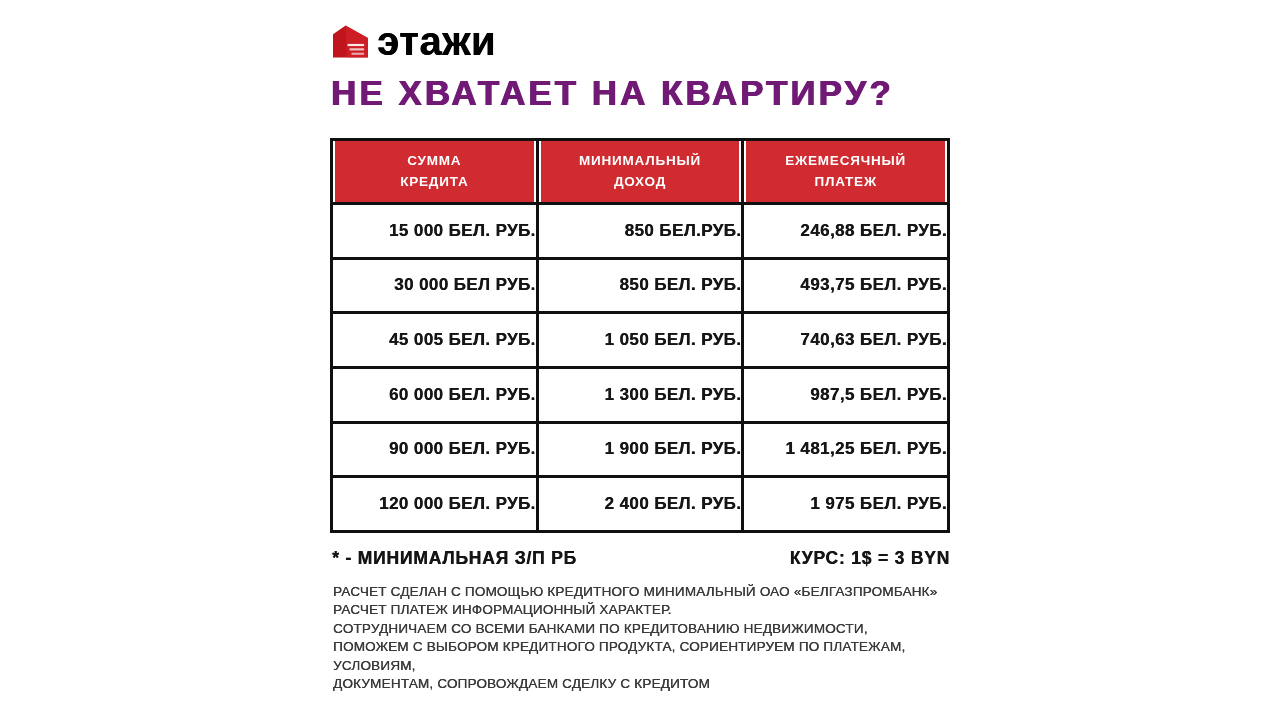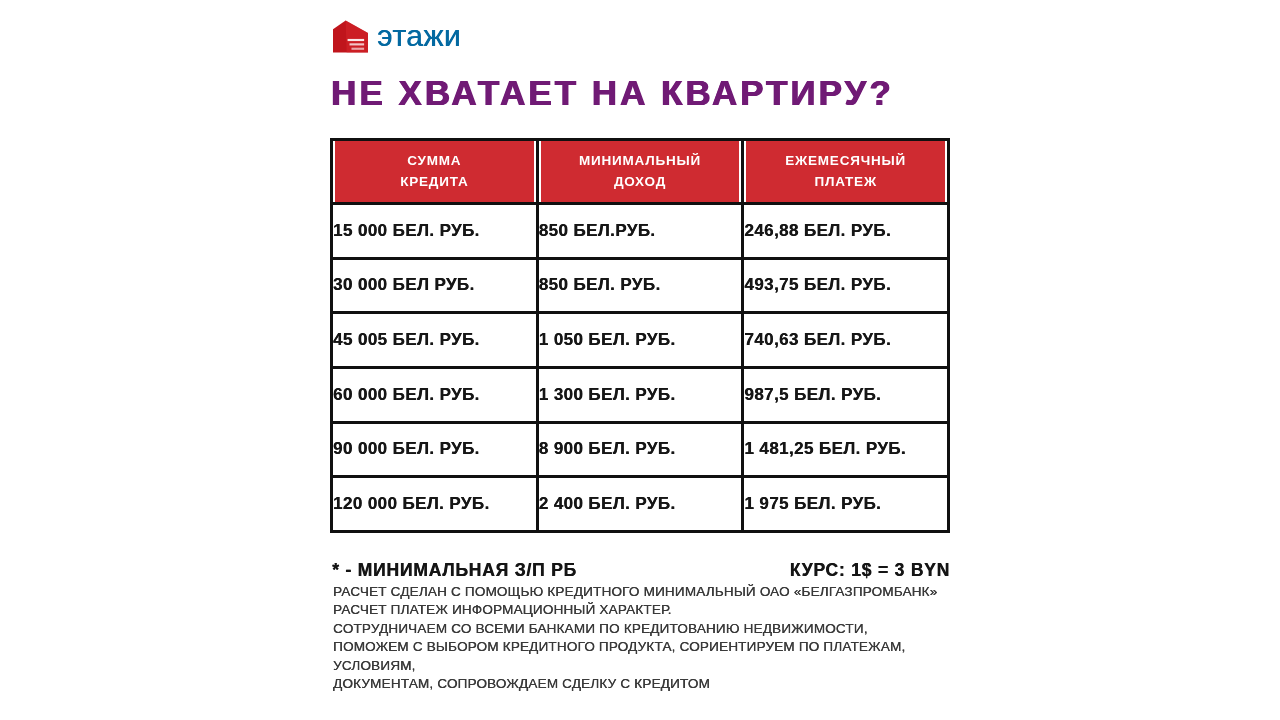--- a/index.html
+++ b/index.html
@@ -4,21 +4,21 @@
 <style>
   * { margin: 0; padding: 0; box-sizing: border-box; }
   html, body { width: 1280px; height: 720px; background: #ffffff; overflow: hidden; }
   body { font-family: "Liberation Sans", sans-serif; }
   .canvas { position: absolute; left: 0; top: 0; width: 1280px; height: 720px; background: #ffffff; }
 
   
   .logo { position: absolute; left: 333px; top: 19px; display: flex; align-items: center; gap: 9px; }
   .logo-icon { width: 35px; height: 33px; display: block; }
   .logo-word {
-    color: #0369a1; font-size: 30px; font-weight: 400; letter-spacing: 0.5px;
+    color: #000000; font-size: 40px; font-weight: 700; letter-spacing: 0.5px;
     text-shadow: 0.5px 0 0 currentColor;
   }
 
   
   .title {
     position: absolute; left: 331px; top: 73px; width: 640px;
     color: #701a75; font-size: 35px; font-weight: 900; letter-spacing: 3px;
     text-shadow: 0.7px 0 0 currentColor, -0.4px 0 0 currentColor;
     white-space: nowrap;
   }
@@ -33,35 +33,35 @@
   .th { position: relative; background: #ffffff; }
   .th-fill {
     position: absolute; top: 0; bottom: 0; left: 2px; right: 2px; background: #cf2b31;
     display: flex; align-items: center; justify-content: center;
   }
   .th-text {
     color: #ffffff; font-size: 13.5px; font-weight: bold; letter-spacing: 0.8px;
     text-align: center; line-height: 1.55; white-space: pre-line;
   }
   .td {
-    background: #ffffff; display: flex; align-items: center; justify-content: flex-start;
+    background: #ffffff; display: flex; align-items: center; justify-content: flex-end;
   }
   .td-text {
     color: #161616; font-size: 17px; font-weight: bold; letter-spacing: 0.4px;
     text-shadow: 0.3px 0 0 currentColor; white-space: pre;
   }
 
   
   .footnote {
     position: absolute; left: 332px; top: 548px; width: 618px;
     display: flex; justify-content: space-between; align-items: baseline;
   }
   .footnote span {
     color: #151515; font-size: 17.5px; font-weight: bold; letter-spacing: 0.8px;
-    text-shadow: 0.4px 0 0 currentColor; white-space: pre; margin-top: 12px;
+    text-shadow: 0.4px 0 0 currentColor; white-space: pre;
   }
 
   
   .notes { position: absolute; left: 333px; top: 583px; width: 640px; }
   .note-line {
     color: #3a3a3a; font-size: 13.5px; line-height: 18.4px; letter-spacing: 0.2px;
     text-shadow: 0.3px 0 0 currentColor; white-space: pre;
   }
 </style>
 </head>
@@ -139,21 +139,21 @@
         <span class="td-text">1 300 БЕЛ. РУБ.</span>
       </div>
     <div class="td">
         <span class="td-text">987,5 БЕЛ. РУБ.</span>
       </div>
 
     <div class="td">
         <span class="td-text">90 000 БЕЛ. РУБ.</span>
       </div>
     <div class="td">
-        <span class="td-text">8 900 БЕЛ. РУБ.</span>
+        <span class="td-text">1 900 БЕЛ. РУБ.</span>
       </div>
     <div class="td">
         <span class="td-text">1 481,25 БЕЛ. РУБ.</span>
       </div>
 
     <div class="td">
         <span class="td-text">120 000 БЕЛ. РУБ.</span>
       </div>
     <div class="td">
         <span class="td-text">2 400 БЕЛ. РУБ.</span>

